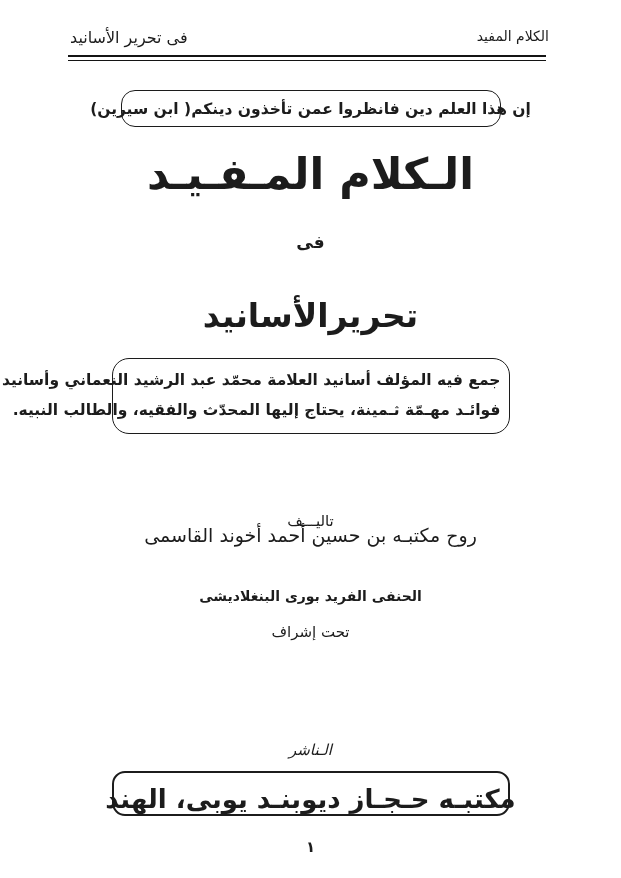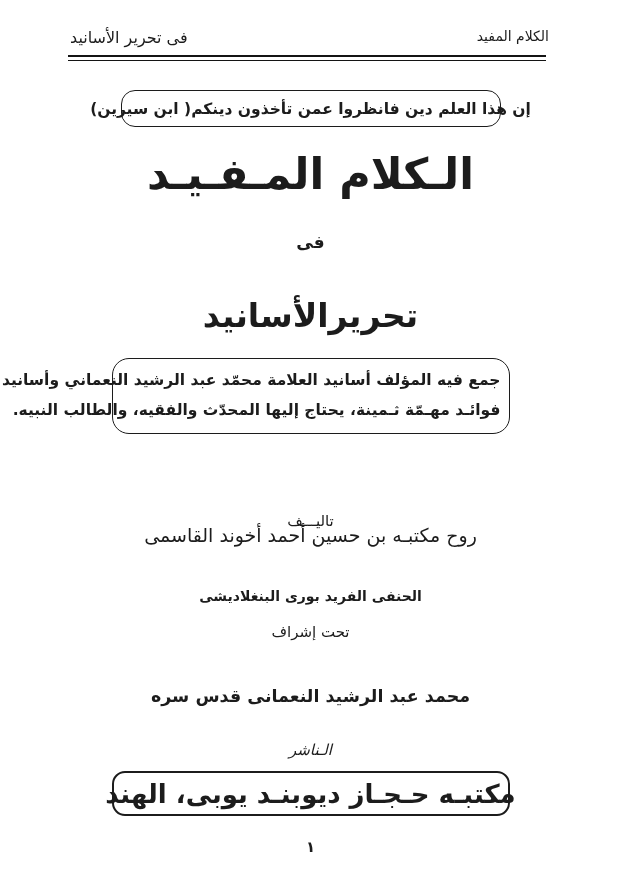--- a/index.html
+++ b/index.html
@@ -59,21 +59,21 @@
   .author-nisba     { top: 564px; font-size: 14px; font-weight: bold; margin-top: 24px; }
   .supervision-label{ top: 623px; }
   .supervisor-1     { top: 650px; font-size: 17.5px; font-weight: bold; }
   .supervisor-2     { top: 686px; font-size: 17.5px; font-weight: bold; }
   .publisher-label  { top: 741px; font-style: italic; }
 
   
   .publisher-box {
     top: 771px; width: 398px; height: 45px;
     border: 2px solid #1c1c1c; border-radius: 13px;
-    display: flex; align-items: center; justify-content: center;
+    display: flex; align-items: flex-end; justify-content: center;
   }
   .publisher-box .txt { font-size: 26px; font-weight: bold; white-space: nowrap; }
 
   .page-number { top: 838px; font-size: 15px; font-weight: bold; }
 </style>
 </head>
 <body style="color: rgb(28, 28, 28); background: rgb(255, 255, 255);">
 
 <div class="page">
 
@@ -92,21 +92,20 @@
   <div class="abs center desc-box">
     <div class="desc-line">جمع فيه المؤلف أسانيد العلامة محمّد عبد الرشيد النعماني وأسانيد</div>
     <div class="desc-line">فوائـد مهـمّة ثـمينة، يحتاج إليها المحدّث والفقيه، والطالب النبيه.</div>
   </div>
 
   <div class="abs center section-label author-label">تاليـــف</div>
   <div class="abs center author-name">روح مكتبـه بن حسين أحمد أخوند القاسمى</div>
   <div class="abs center author-nisba">الحنفى الفريد بورى البنغلاديشى</div>
 
   <div class="abs center section-label supervision-label">تحت إشراف</div>
-  <div class="abs center supervisor-2">محمد عبد الرشيد النعمانى قدس سره</div>
 
   <div class="abs center section-label publisher-label">الـناشر</div>
   <div class="abs center publisher-box">
     <span class="txt">مكتبـه حـجـاز ديوبنـد يوبى، الهند</span>
   </div>
 
   <div class="abs center page-number">١</div>
 
 </div>
 

